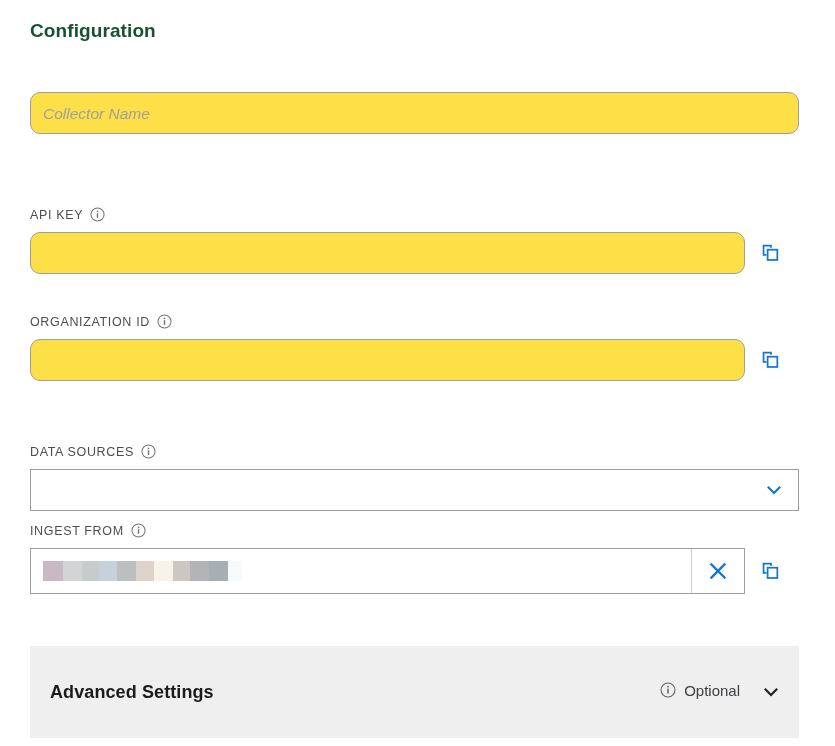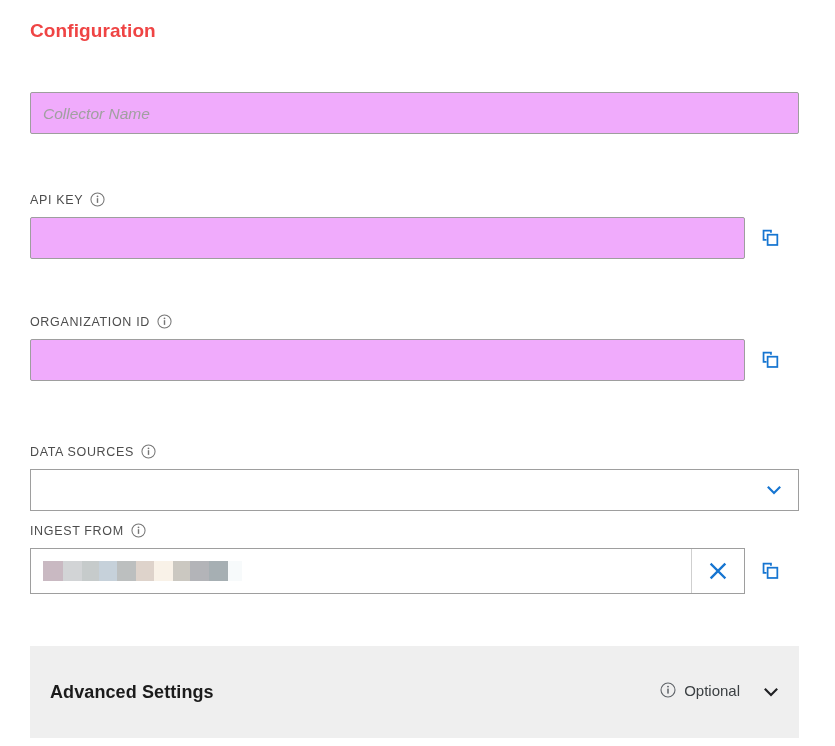--- a/index.html
+++ b/index.html
@@ -22,21 +22,21 @@
   }
 
   
   .panel-title {
     position: absolute;
     left: 30px;
     top: 20px;
     font-size: 19px;
     font-weight: 700;
     letter-spacing: 0.1px;
-    color: #ef4444;
+    color: #14532d;
   }
 
   
   .field { position: absolute; left: 30px; }
 
   .field-label {
     display: flex;
     align-items: center;
     gap: 7px;
     font-size: 12.5px;
@@ -51,27 +51,27 @@
     display: flex;
     align-items: center;
     gap: 10px;
     margin-top: 10px;
   }
 
   .text-input {
     box-sizing: border-box;
     height: 42px;
     border: 1px solid #9e9e9e;
-    background: #f0abfc;
+    background: #fde047;
     font-family: "Liberation Sans", sans-serif;
     font-size: 15px;
     color: #202124;
     padding: 0 12px;
     outline: none;
-    border-radius: 2px;
+    border-radius: 10px;
   }
   .text-input::placeholder {
     color: #a0a0a0;
     font-style: italic;
     font-size: 15.5px;
   }
 
   .w-full { width: 769px; }
   .w-copy { width: 715px; }
 
@@ -201,21 +201,21 @@
 <div class="page">
 
   <div class="panel-title">Configuration</div>
 
   <div class="field" style="top:82px;">
     <div class="row">
       <input class="text-input w-full" type="text" placeholder="Collector Name" style="">
     </div>
   </div>
 
-  <div class="field" style="top:192px;">
+  <div class="field" style="top:207px;">
     <div class="field-label">
       <span>API KEY</span>
       <span class="info-icon">
         <svg viewBox="0 0 16 16" width="15" height="15">
           <circle cx="8" cy="8" r="7" fill="none" stroke="#757575" stroke-width="1.1"></circle>
           <circle cx="8" cy="4.6" r="0.95" fill="#757575"></circle>
           <rect x="7.25" y="6.6" width="1.5" height="5" fill="#757575"></rect>
         </svg>
       </span>
     </div>

